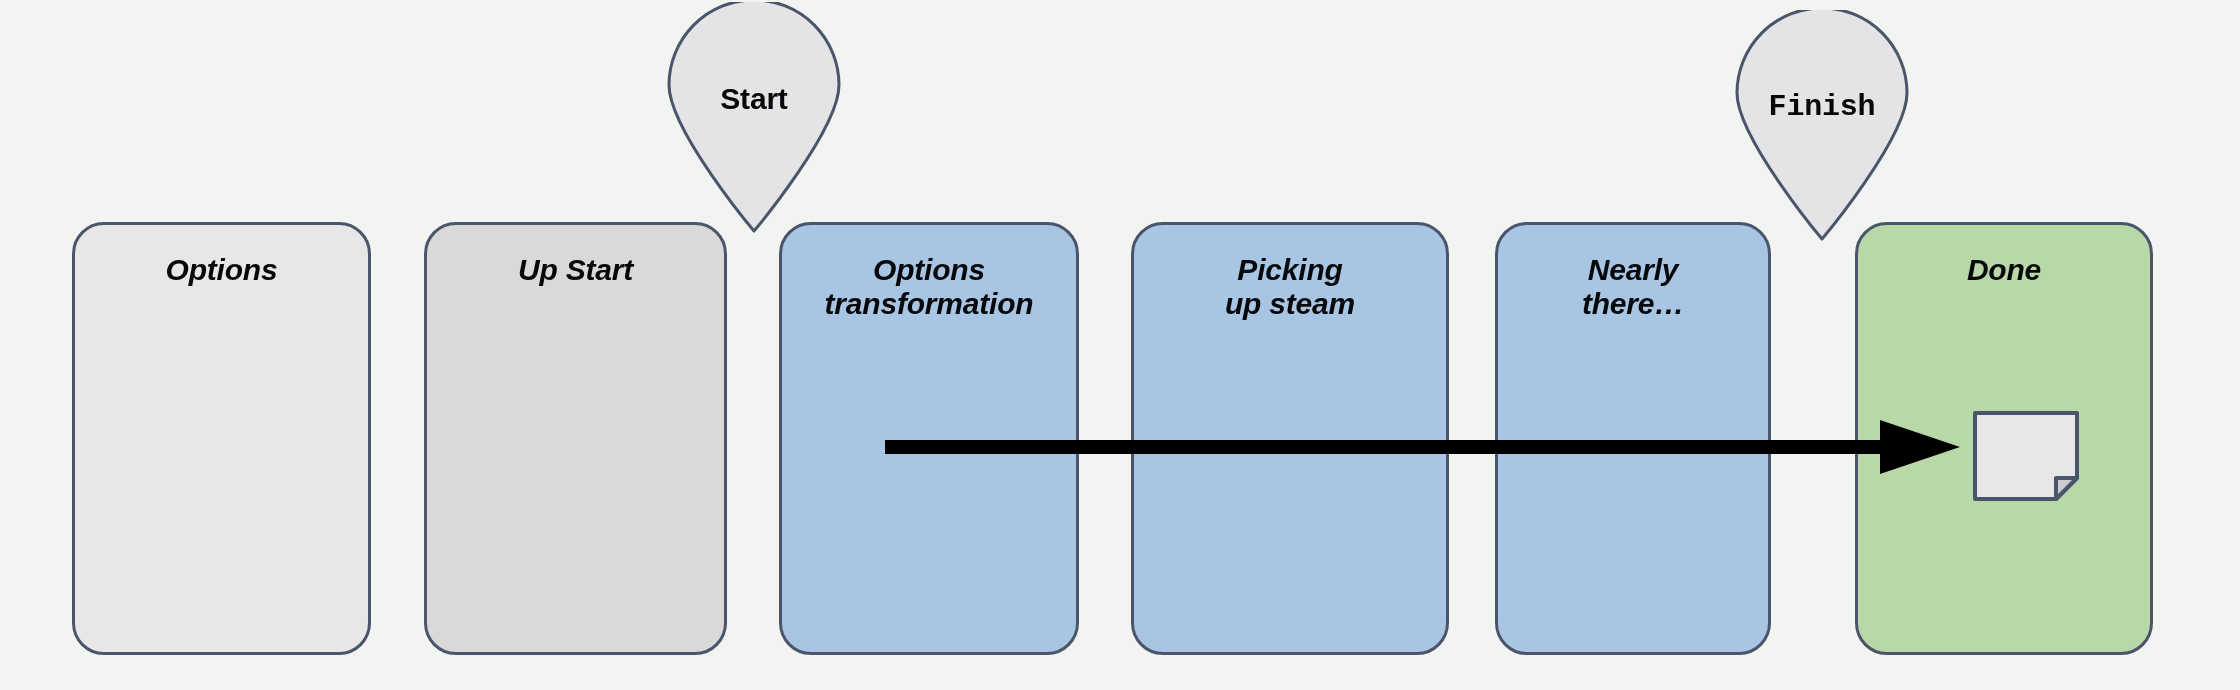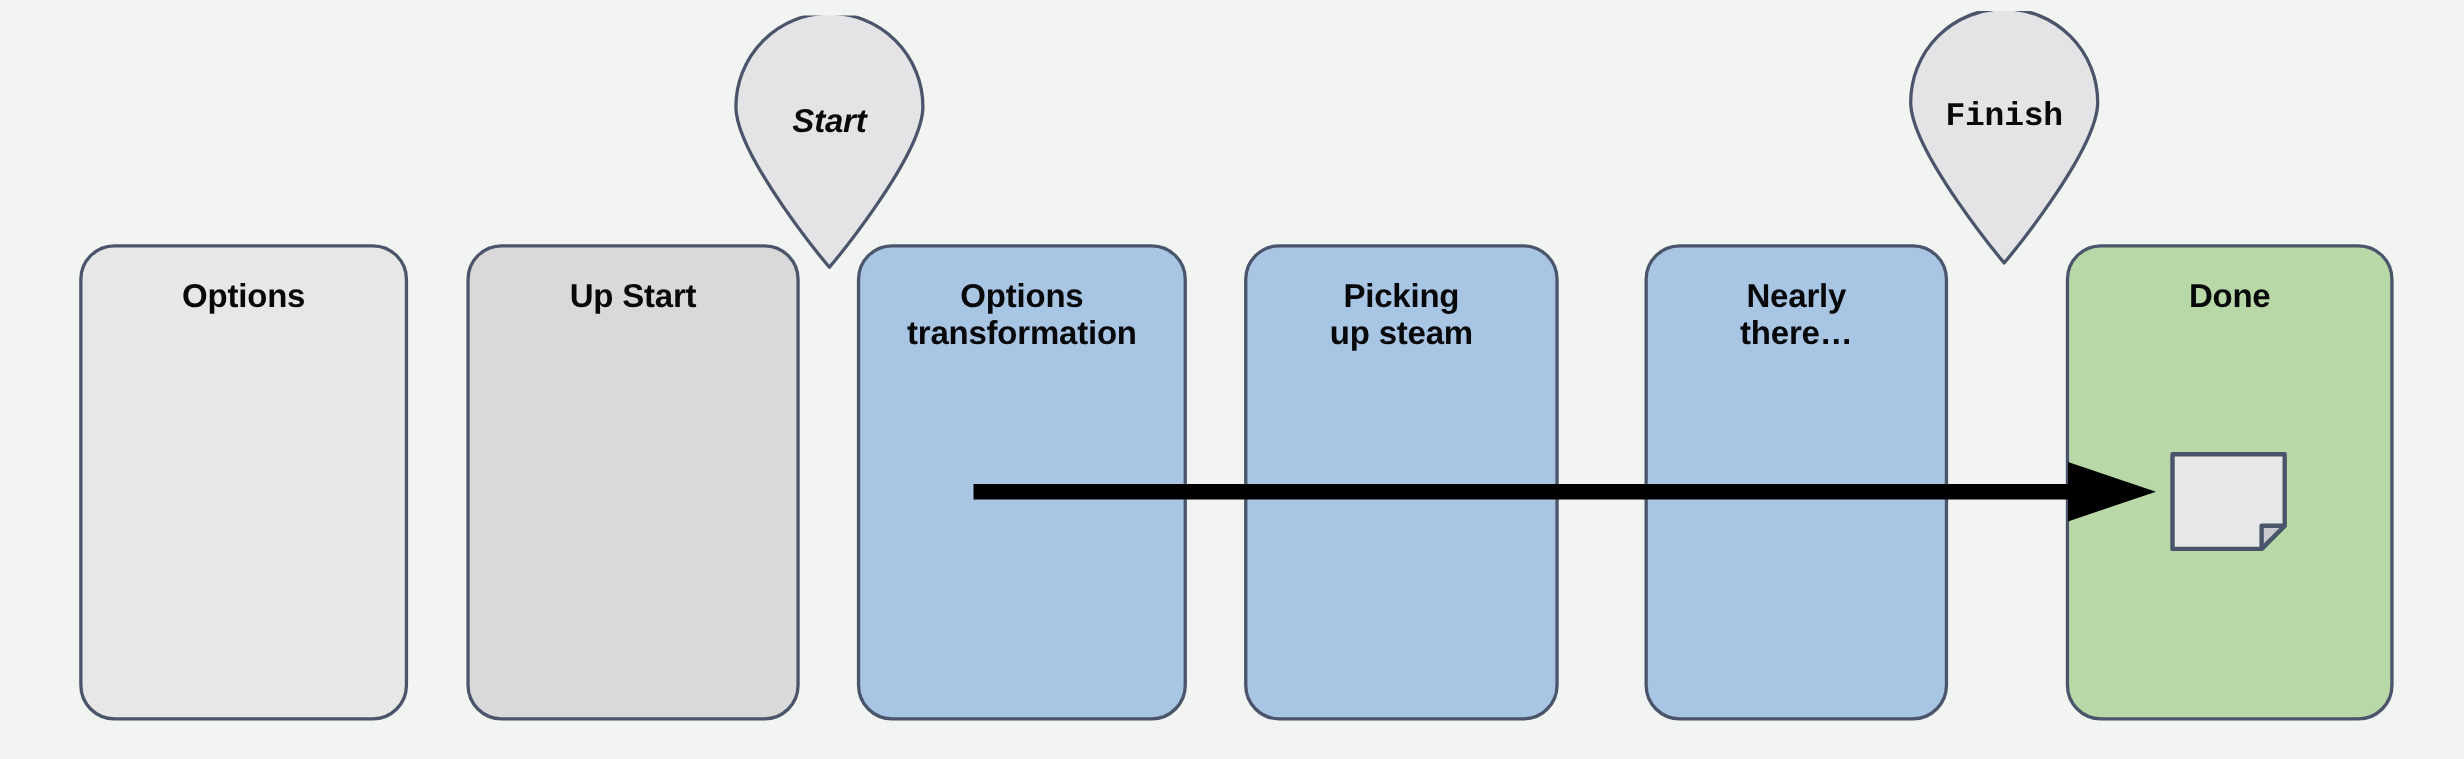--- a/index.html
+++ b/index.html
@@ -23,20 +23,21 @@
     position:absolute;
     left:0;right:0;
     top:28px;
     text-align:center;
     font-size:30px;
     font-weight:bold;
     color:#07080a;
     line-height:1.12;
     letter-spacing:-0.2px;
     white-space:pre-line;
+    font-style:italic;
   }
 
   
   .pin{
     position:absolute;
     width:186px;height:232px;
   }
   .pin svg{display:block;width:186px;height:232px;}
   .pin-label{
     position:absolute;
@@ -76,41 +77,41 @@
 
   <div class="card" style="left:424px;width:303px;background:#d9d9d9;">
     <div class="card-label">Up Start</div>
   </div>
 
   <div class="card" style="left:779px;width:300px;background:#a8c5e4;">
     <div class="card-label">Options
 transformation</div>
   </div>
 
-  <div class="card" style="left:1131px;width:286px;background:#a8c5e4;">
+  <div class="card" style="left:1131px;width:318px;background:#a8c5e4;">
     <div class="card-label">Picking
 up steam</div>
   </div>
 
   <div class="card" style="left:1495px;width:276px;background:#a8c5e4;">
     <div class="card-label">Nearly
 there…</div>
   </div>
 
-  <div class="card" style="left:1855px;width:298px;background:#b9d8a7;margin-left:23px;">
+  <div class="card" style="left:1855px;width:298px;background:#b9d8a7;">
     <div class="card-label">Done</div>
   </div>
 
   <div id="arrow">
     <svg viewBox="0 0 1085 58" width="1085" height="58">
       <path d="M5,22 L1000,22 L1000,2 L1080,29 L1000,56 L1000,36 L5,36 Z" fill="#000000"></path>
     </svg>
   </div>
 
-  <div class="pin" style="left:661px;top:14px;font-style:italic;">
+  <div class="pin" style="left:661px;top:2px;">
     <svg viewBox="0 0 186 232">
       <path d="M93,229 C93,229 8,128 8,83 A85,85 0 1 1 178,83 C178,128 93,229 93,229 Z" fill="#e4e4e6" stroke="#4a556b" stroke-width="3" stroke-linejoin="round"></path>
     </svg>
     <div class="pin-label">Start</div>
   </div>
 
   <div class="pin" style="left:1729px;top:10px;font-family:Liberation Mono, monospace;">
     <svg viewBox="0 0 186 232">
       <path d="M93,229 C93,229 8,128 8,83 A85,85 0 1 1 178,83 C178,128 93,229 93,229 Z" fill="#e4e4e6" stroke="#4a556b" stroke-width="3" stroke-linejoin="round"></path>
     </svg>

